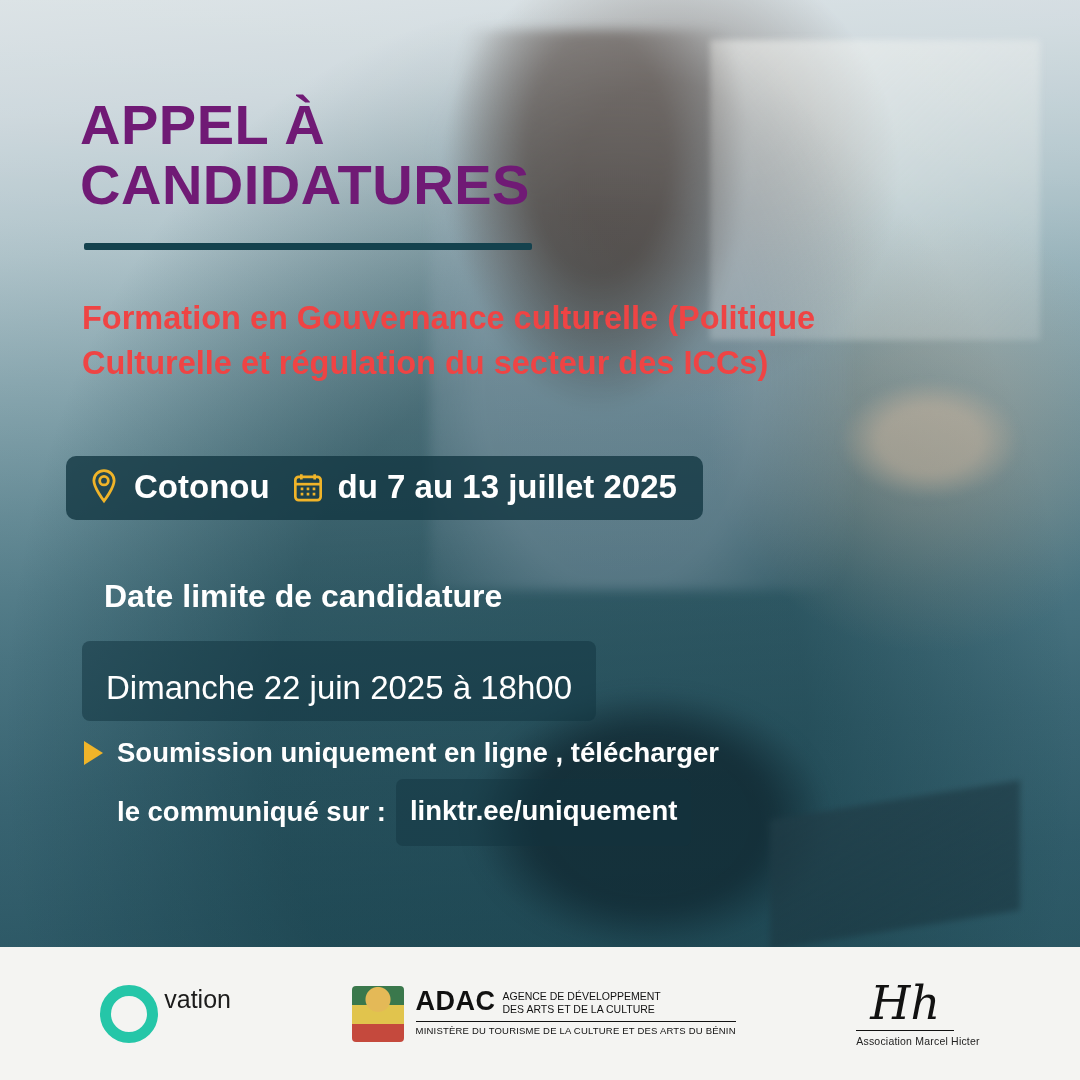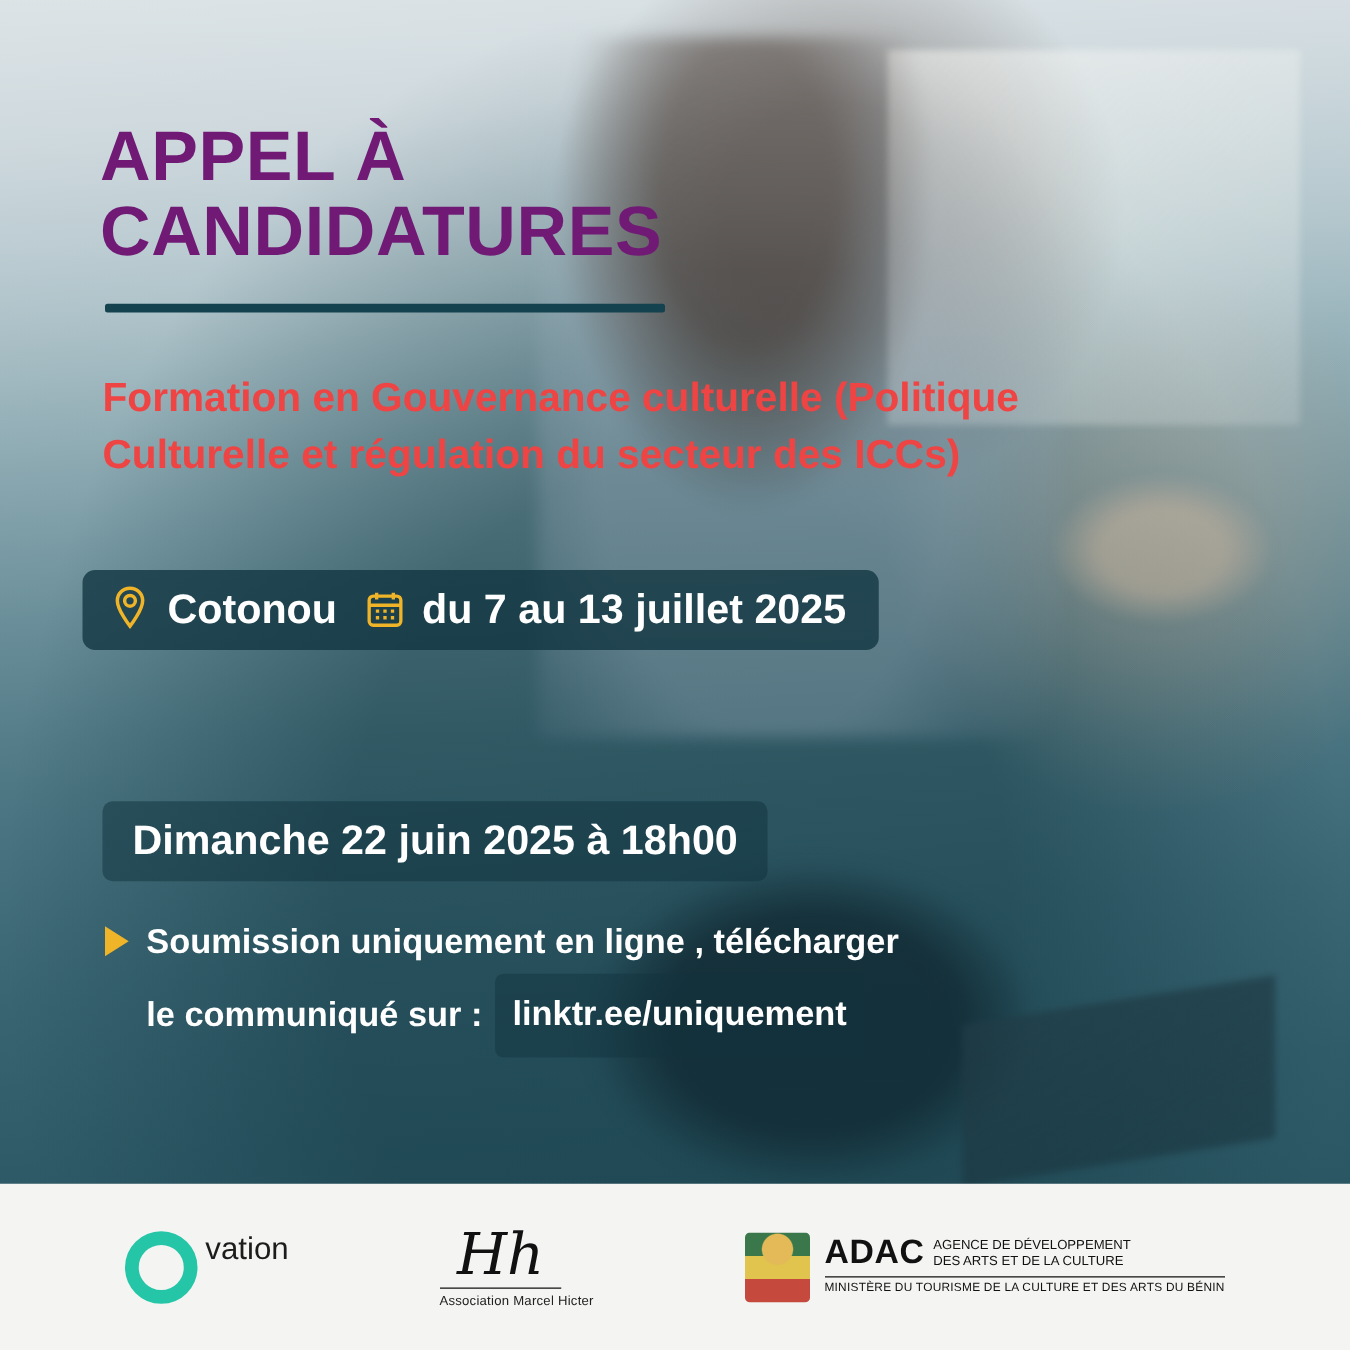--- a/index.html
+++ b/index.html
@@ -141,26 +141,26 @@
   .deadline-label {
     position: absolute;
     top: 578px; left: 104px;
     color: #ffffff;
     font-size: 32px;
     font-weight: bold;
   }
   .deadline-box {
     position: absolute;
     top: 641px; left: 82px;
-    padding: 12px 24px 14px 24px;
+    padding: 28px 24px 14px 24px;
     background: rgba(17,52,63,0.52);
     border-radius: 8px;
     color: #ffffff;
     font-size: 33px;
-    font-weight: bold;
+    font-weight: normal;
   }
 
   .submission {
     position: absolute;
     top: 727px; left: 84px;
     color: #ffffff;
     font-size: 27.5px;
     font-weight: bold;
     line-height: 1.9;
   }
@@ -277,57 +277,58 @@
             <rect x="2.5" y="4" width="19" height="17.5" rx="2.5"></rect>
             <path d="M2.5 9.5h19"></path>
             <path d="M7 2v4M17 2v4"></path>
             <path d="M6.5 13h2M11 13h2M15.5 13h2M6.5 17h2M11 17h2M15.5 17h2"></path>
           </svg>
         </span>
         <span>du 7 au 13 juillet 2025</span>
       </div>
     </div>
 
+    <div class="deadline-label">Date limite de candidature</div>
     <div class="deadline-box">Dimanche 22 juin 2025 à 18h00</div>
 
     <div class="submission">
       <div class="sub-line1">
         <span class="triangle"></span>
         <span>Soumission uniquement en ligne , télécharger</span>
       </div>
       <div class="sub-line2">
         <span>le communiqué sur :</span>
         <span class="link-chip">linktr.ee/uniquement</span>
       </div>
     </div>
 
   </div>
 
   <div class="footer">
 
     <div class="logo ovation">
       <div class="ov-o"></div>
       <div class="ov-text">vation</div>
-    </div>
-
-    <div class="logo hicter">
-      <div class="hicter-sign">Hh</div>
-      <div class="hicter-text">Association Marcel Hicter</div>
     </div>
 
     <div class="logo adac">
       <div class="adac-crest"></div>
       <div class="adac-text">
         <div class="adac-row1">
           <span class="adac-big">ADAC</span>
           <span class="adac-small">
             <span style="display:block">AGENCE DE DÉVELOPPEMENT</span>
             <span style="display:block">DES ARTS ET DE LA CULTURE</span>
           </span>
         </div>
         <div class="adac-sub">MINISTÈRE DU TOURISME DE LA CULTURE ET DES ARTS DU BÉNIN</div>
       </div>
     </div>
 
+    <div class="logo hicter">
+      <div class="hicter-sign">Hh</div>
+      <div class="hicter-text">Association Marcel Hicter</div>
+    </div>
+
 
   </div>
 
 </div>
 
 </body></html>

